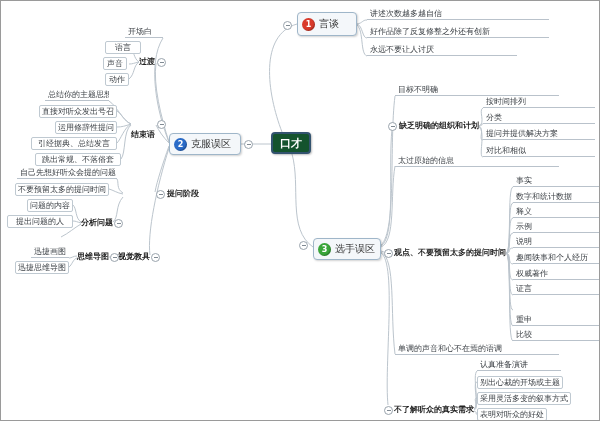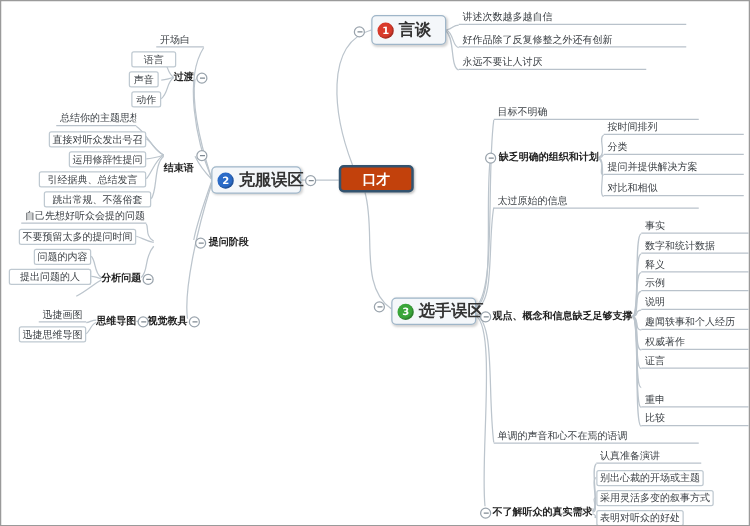--- a/index.html
+++ b/index.html
@@ -22,29 +22,29 @@
   }
   .tnode{
     position:absolute;font-size:8px;line-height:12px;height:12px;color:#222;
     white-space:nowrap;font-weight:bold;
   }
   .branch{
     position:absolute;height:22px;background:#f4f7fa;border:1px solid #9fb6c9;
     border-radius:4px;display:flex;align-items:center;gap:4px;padding:0 6px 0 4px;
     box-sizing:border-box;box-shadow:1px 1px 2px rgba(0,0,0,0.18);
   }
-  .branch .lbl{font-size:13px;color:#333;font-weight:bold;white-space:nowrap;}
+  .branch .lbl{font-size:10px;color:#333;font-weight:normal;white-space:nowrap;}
   .badge{
     width:13px;height:13px;border-radius:50%;color:#fff;font-size:8px;font-weight:bold;
     display:flex;align-items:center;justify-content:center;flex:0 0 13px;
     box-shadow:inset -1px -1px 1px rgba(0,0,0,0.25);
   }
   #center-topic{
-    position:absolute;left:270px;top:131px;width:60px;height:22px;
-    background:#c2410c;border:2px solid #33536f;border-radius:4px;box-sizing:border-box;
+    position:absolute;left:270px;top:131px;width:40px;height:22px;
+    background:#14532d;border:2px solid #33536f;border-radius:4px;box-sizing:border-box;
     color:#fff;font-size:11px;font-weight:bold;display:flex;align-items:center;justify-content:center;
     box-shadow:1px 1px 2px rgba(0,0,0,0.25);
   }
   .col{
     position:absolute;width:9px;height:9px;border:1px solid #9aa4ad;border-radius:50%;
     background:#fff;box-sizing:border-box;
   }
   .col::after{
     content:"";position:absolute;left:1.5px;top:3px;width:4px;height:1px;background:#808a93;
   }
@@ -171,21 +171,21 @@
   <div class="leaf-u" style="left:394px;top:83px;width:164px;">目标不明确</div>
 
   <div class="tnode" style="left:398px;top:119px;">缺乏明确的组织和计划</div>
   <div class="leaf-u" style="left:482px;top:95px;width:112px;">按时间排列</div>
   <div class="leaf-u" style="left:482px;top:111px;width:112px;">分类</div>
   <div class="leaf-u" style="left:482px;top:127px;width:112px;">提问并提供解决方案</div>
   <div class="leaf-u" style="left:482px;top:144px;width:112px;">对比和相似</div>
 
   <div class="leaf-u" style="left:394px;top:154px;width:164px;">太过原始的信息</div>
 
-  <div class="tnode" style="left:393px;top:246px;">观点、概念和信息缺乏足够支撑</div>
+  <div class="tnode" style="left:393px;top:246px;">观点、不要预留太多的提问时间</div>
   <div class="leaf-u" style="left:512px;top:174px;width:86px;">事实</div>
   <div class="leaf-u" style="left:512px;top:190px;width:86px;">数字和统计数据</div>
   <div class="leaf-u" style="left:512px;top:205px;width:86px;">释义</div>
   <div class="leaf-u" style="left:512px;top:220px;width:86px;">示例</div>
   <div class="leaf-u" style="left:512px;top:235px;width:86px;">说明</div>
   <div class="leaf-u" style="left:512px;top:251px;width:86px;">趣闻轶事和个人经历</div>
   <div class="leaf-u" style="left:512px;top:267px;width:86px;">权威著作</div>
   <div class="leaf-u" style="left:512px;top:282px;width:86px;">证言</div>
   <div class="leaf-u" style="left:512px;top:313px;width:86px;">重申</div>
   <div class="leaf-u" style="left:512px;top:328px;width:86px;">比较</div>

